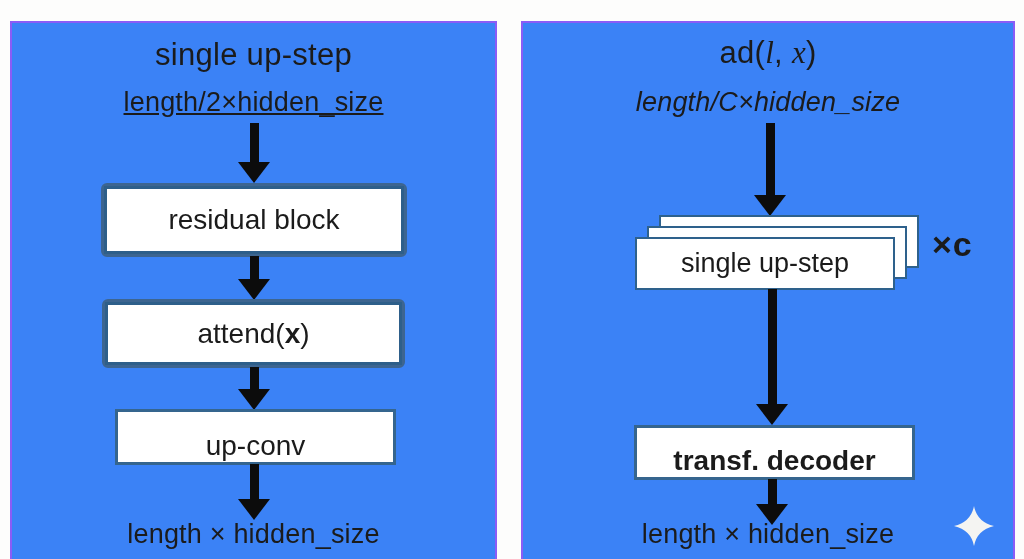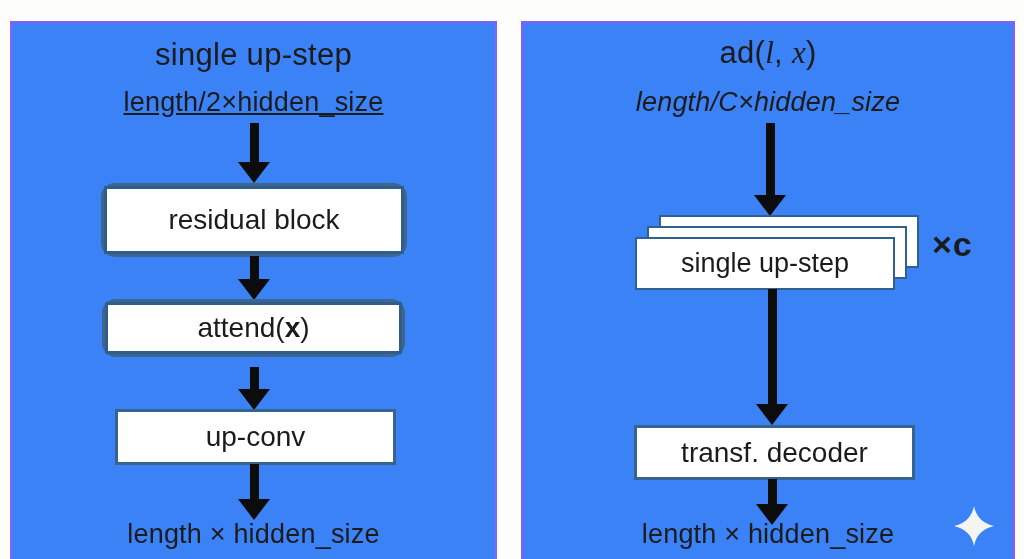--- a/index.html
+++ b/index.html
@@ -20,30 +20,30 @@
   #right-panel { left:521px; width:494px; }
   .el { position:absolute; }
   .title   { font-size:31px; left:0; width:100%; text-align:center; letter-spacing:0.3px; }
   .io-label{ font-size:27px; left:0; width:100%; text-align:center; letter-spacing:0.2px; }
   .arrow { display:flex; flex-direction:column; align-items:center; width:32px; }
   .arrow .shaft { width:9px; flex:1 1 auto; background:#0c0c0c; }
   .arrow .head  { width:0; height:0; flex:0 0 auto;
                   border-left:16px solid transparent;
                   border-right:16px solid transparent;
                   border-top:21px solid #0c0c0c; }
-  .dbox { background:#b9cce3; border:3px solid #3d6590; border-radius:14px; }
+  .dbox { background:#b9cce3; border:3px solid #3d6590; border-radius:6px; }
   .dbox .inner {
     background:#ffffff; border:3px solid #2e5f8a;
     width:100%; height:100%;
     display:flex; align-items:center; justify-content:center;
     font-size:28px;
   }
   .sbox {
     background:#ffffff; border:3px solid #35658e;
-    display:flex; align-items:center; justify-content:center;
+    display:flex; align-items:flex-end; justify-content:center;
     font-size:28px;
   }
   .stack-layer {
     position:absolute; width:260px; height:53px;
     background:#ffffff; border:2.5px solid #2e618c;
   }
   .stack-front { display:flex; align-items:center; justify-content:center; font-size:27px; }
   .multiplier { font-weight:bold; font-size:34px; letter-spacing:1px; }
   .math-var { font-family:"Liberation Serif", serif; font-style:italic; }
   .bold-x { font-weight:bold; }
@@ -64,21 +64,21 @@
 
   <div class="el dbox" style="left:89px; top:160px; width:306px; height:74px;">
     <div class="inner">residual block</div>
   </div>
 
   <div class="el arrow" style="left:226px; top:233px; height:44px;">
     <span class="shaft"></span>
     <span class="head"></span>
   </div>
 
-  <div class="el dbox" style="left:90px; top:276px; width:303px; height:58px;">
+  <div class="el dbox" style="left:90px; top:276px; width:303px; height:69px;">
     <div class="inner">
         <span>attend(</span>
         <span class="bold-x">x</span>
         <span>)</span>
       </div>
   </div>
 
   <div class="el arrow" style="left:226px; top:344px; height:43px;">
     <span class="shaft"></span>
     <span class="head"></span>
@@ -113,21 +113,21 @@
     <span>single up-step</span>
   </div>
 
   <div class="el multiplier" style="left:409px; top:202px;">×c</div>
 
   <div class="el arrow" style="left:233px; top:266px; height:136px;">
     <span class="shaft"></span>
     <span class="head"></span>
   </div>
 
-  <div class="el sbox" style="left:111px; top:402px; width:281px; height:55px;">
+  <div class="el sbox" style="left:111px; top:402px; width:281px; height:55px;font-weight:bold;">
     <span>transf. decoder</span>
   </div>
 
   <div class="el arrow" style="left:233px; top:456px; height:46px;">
     <span class="shaft"></span>
     <span class="head"></span>
   </div>
 
   <div class="el io-label" style="top:496px;">length × hidden_size</div>
 

